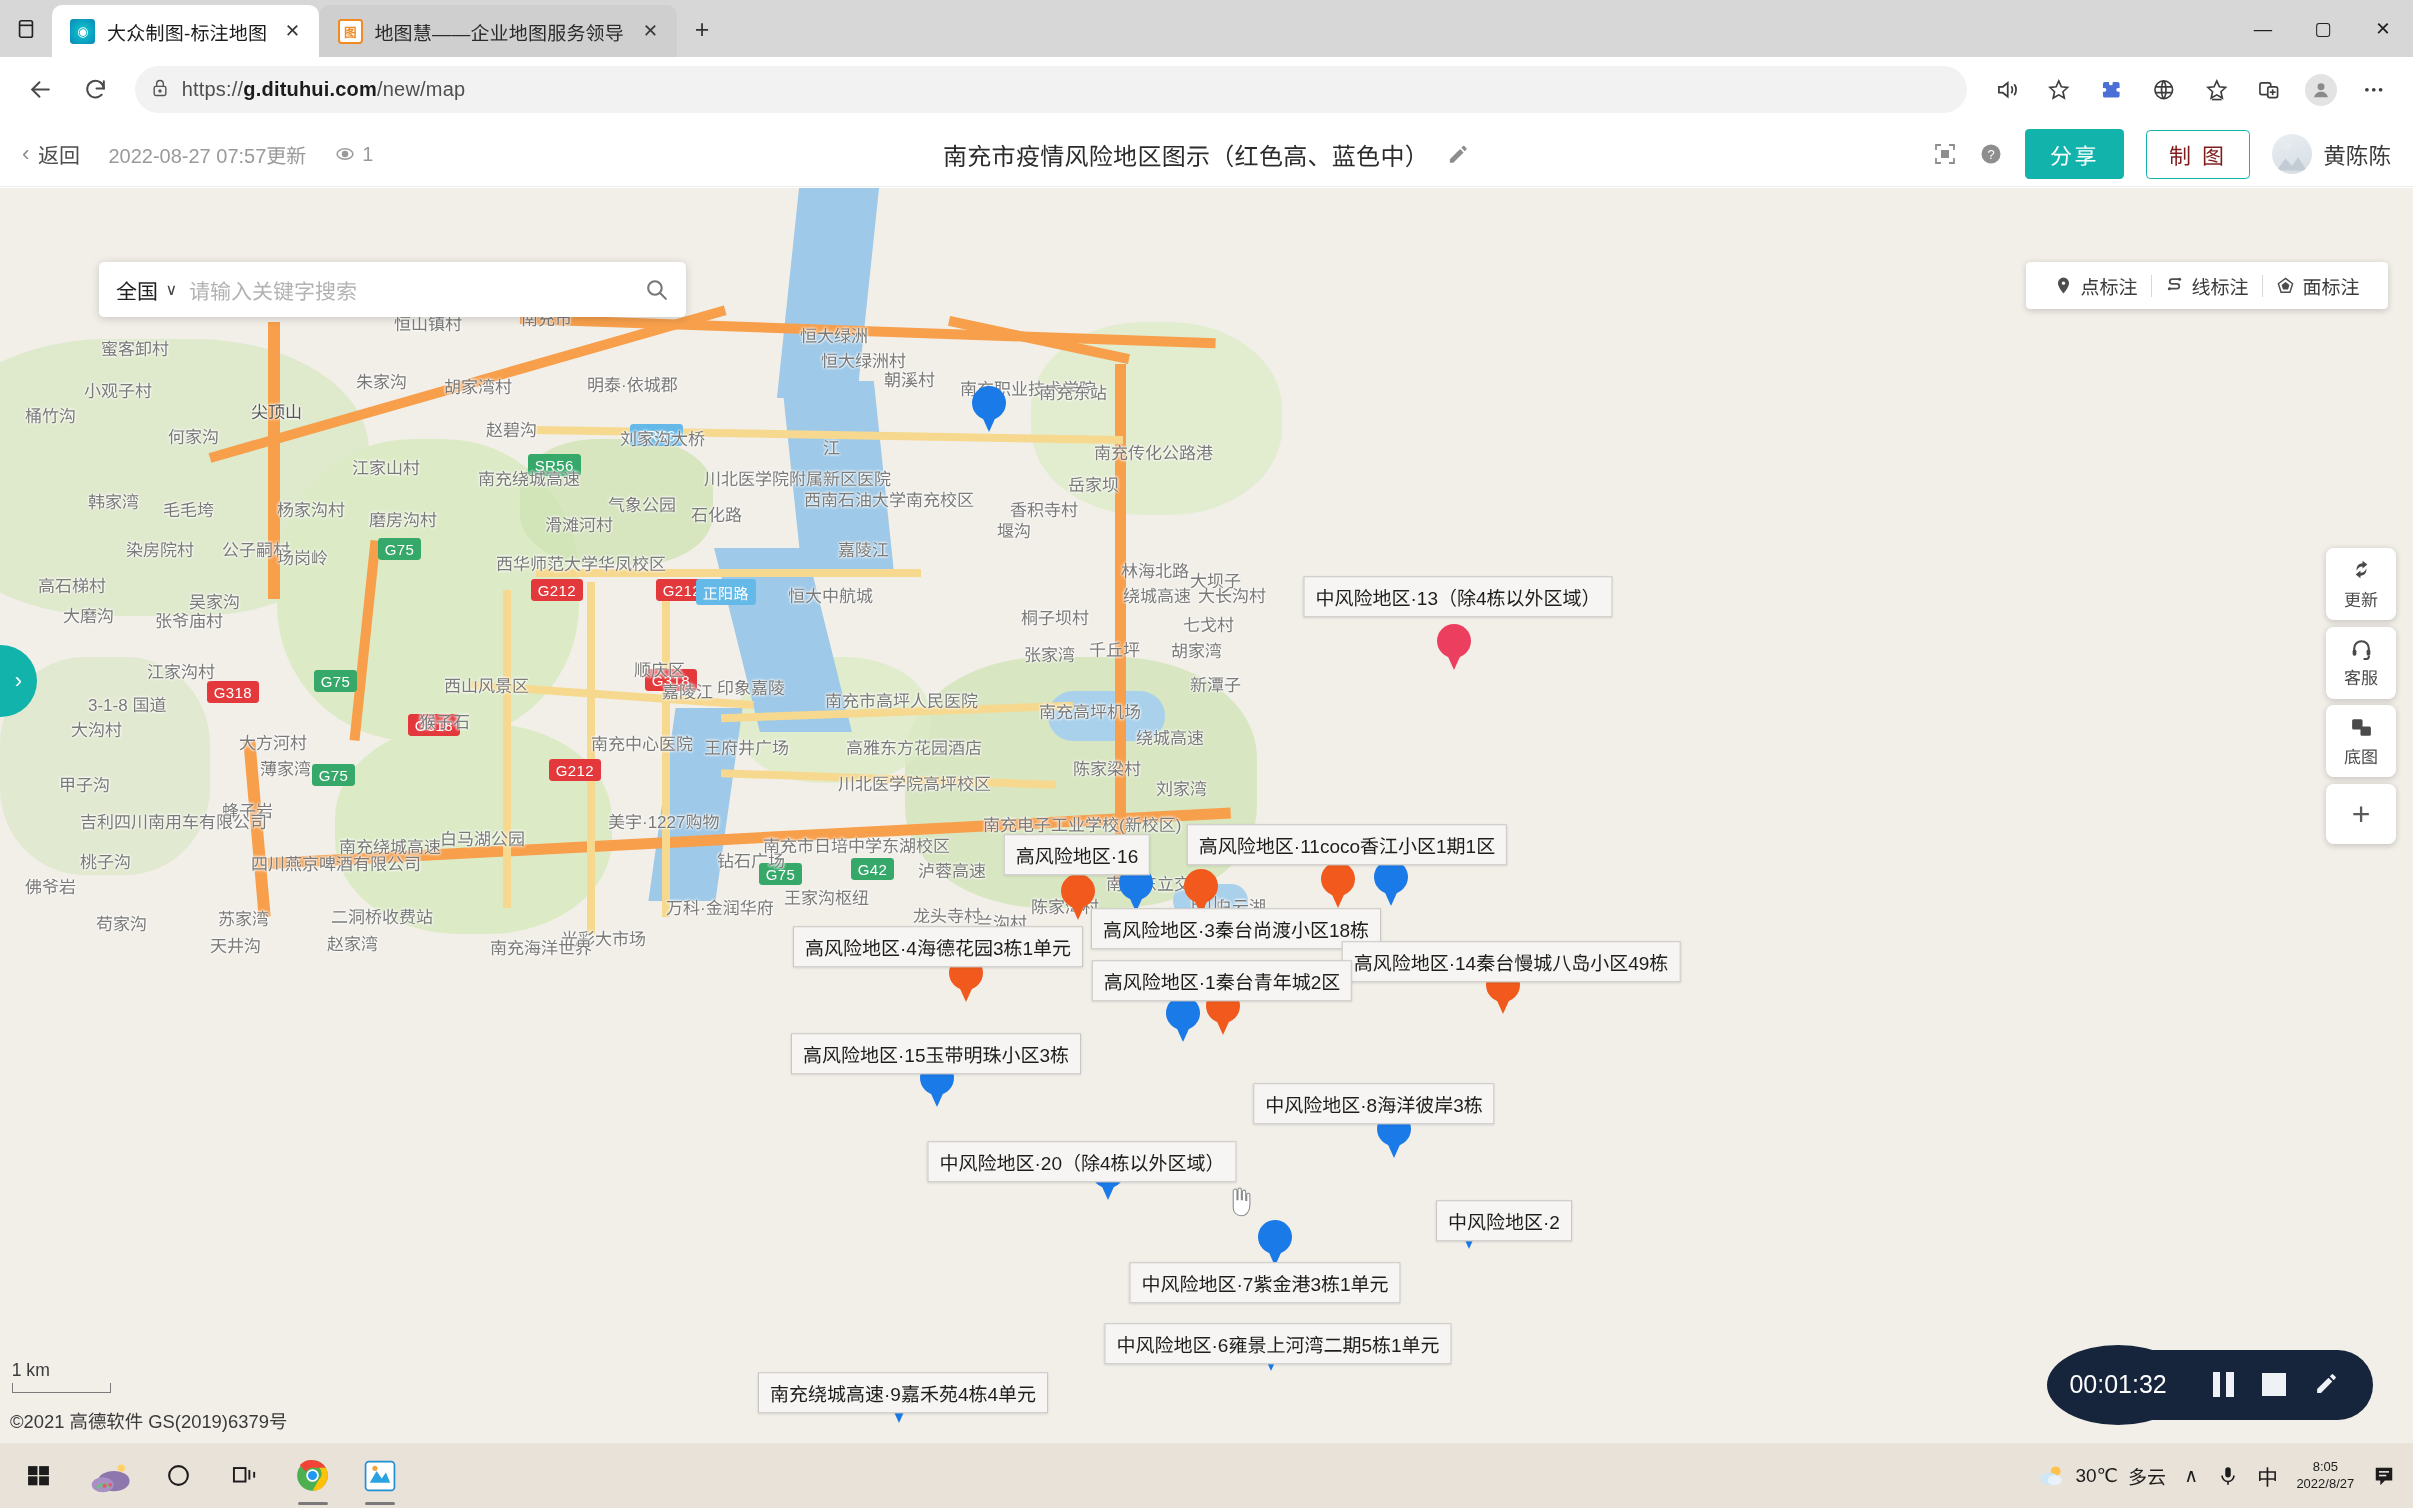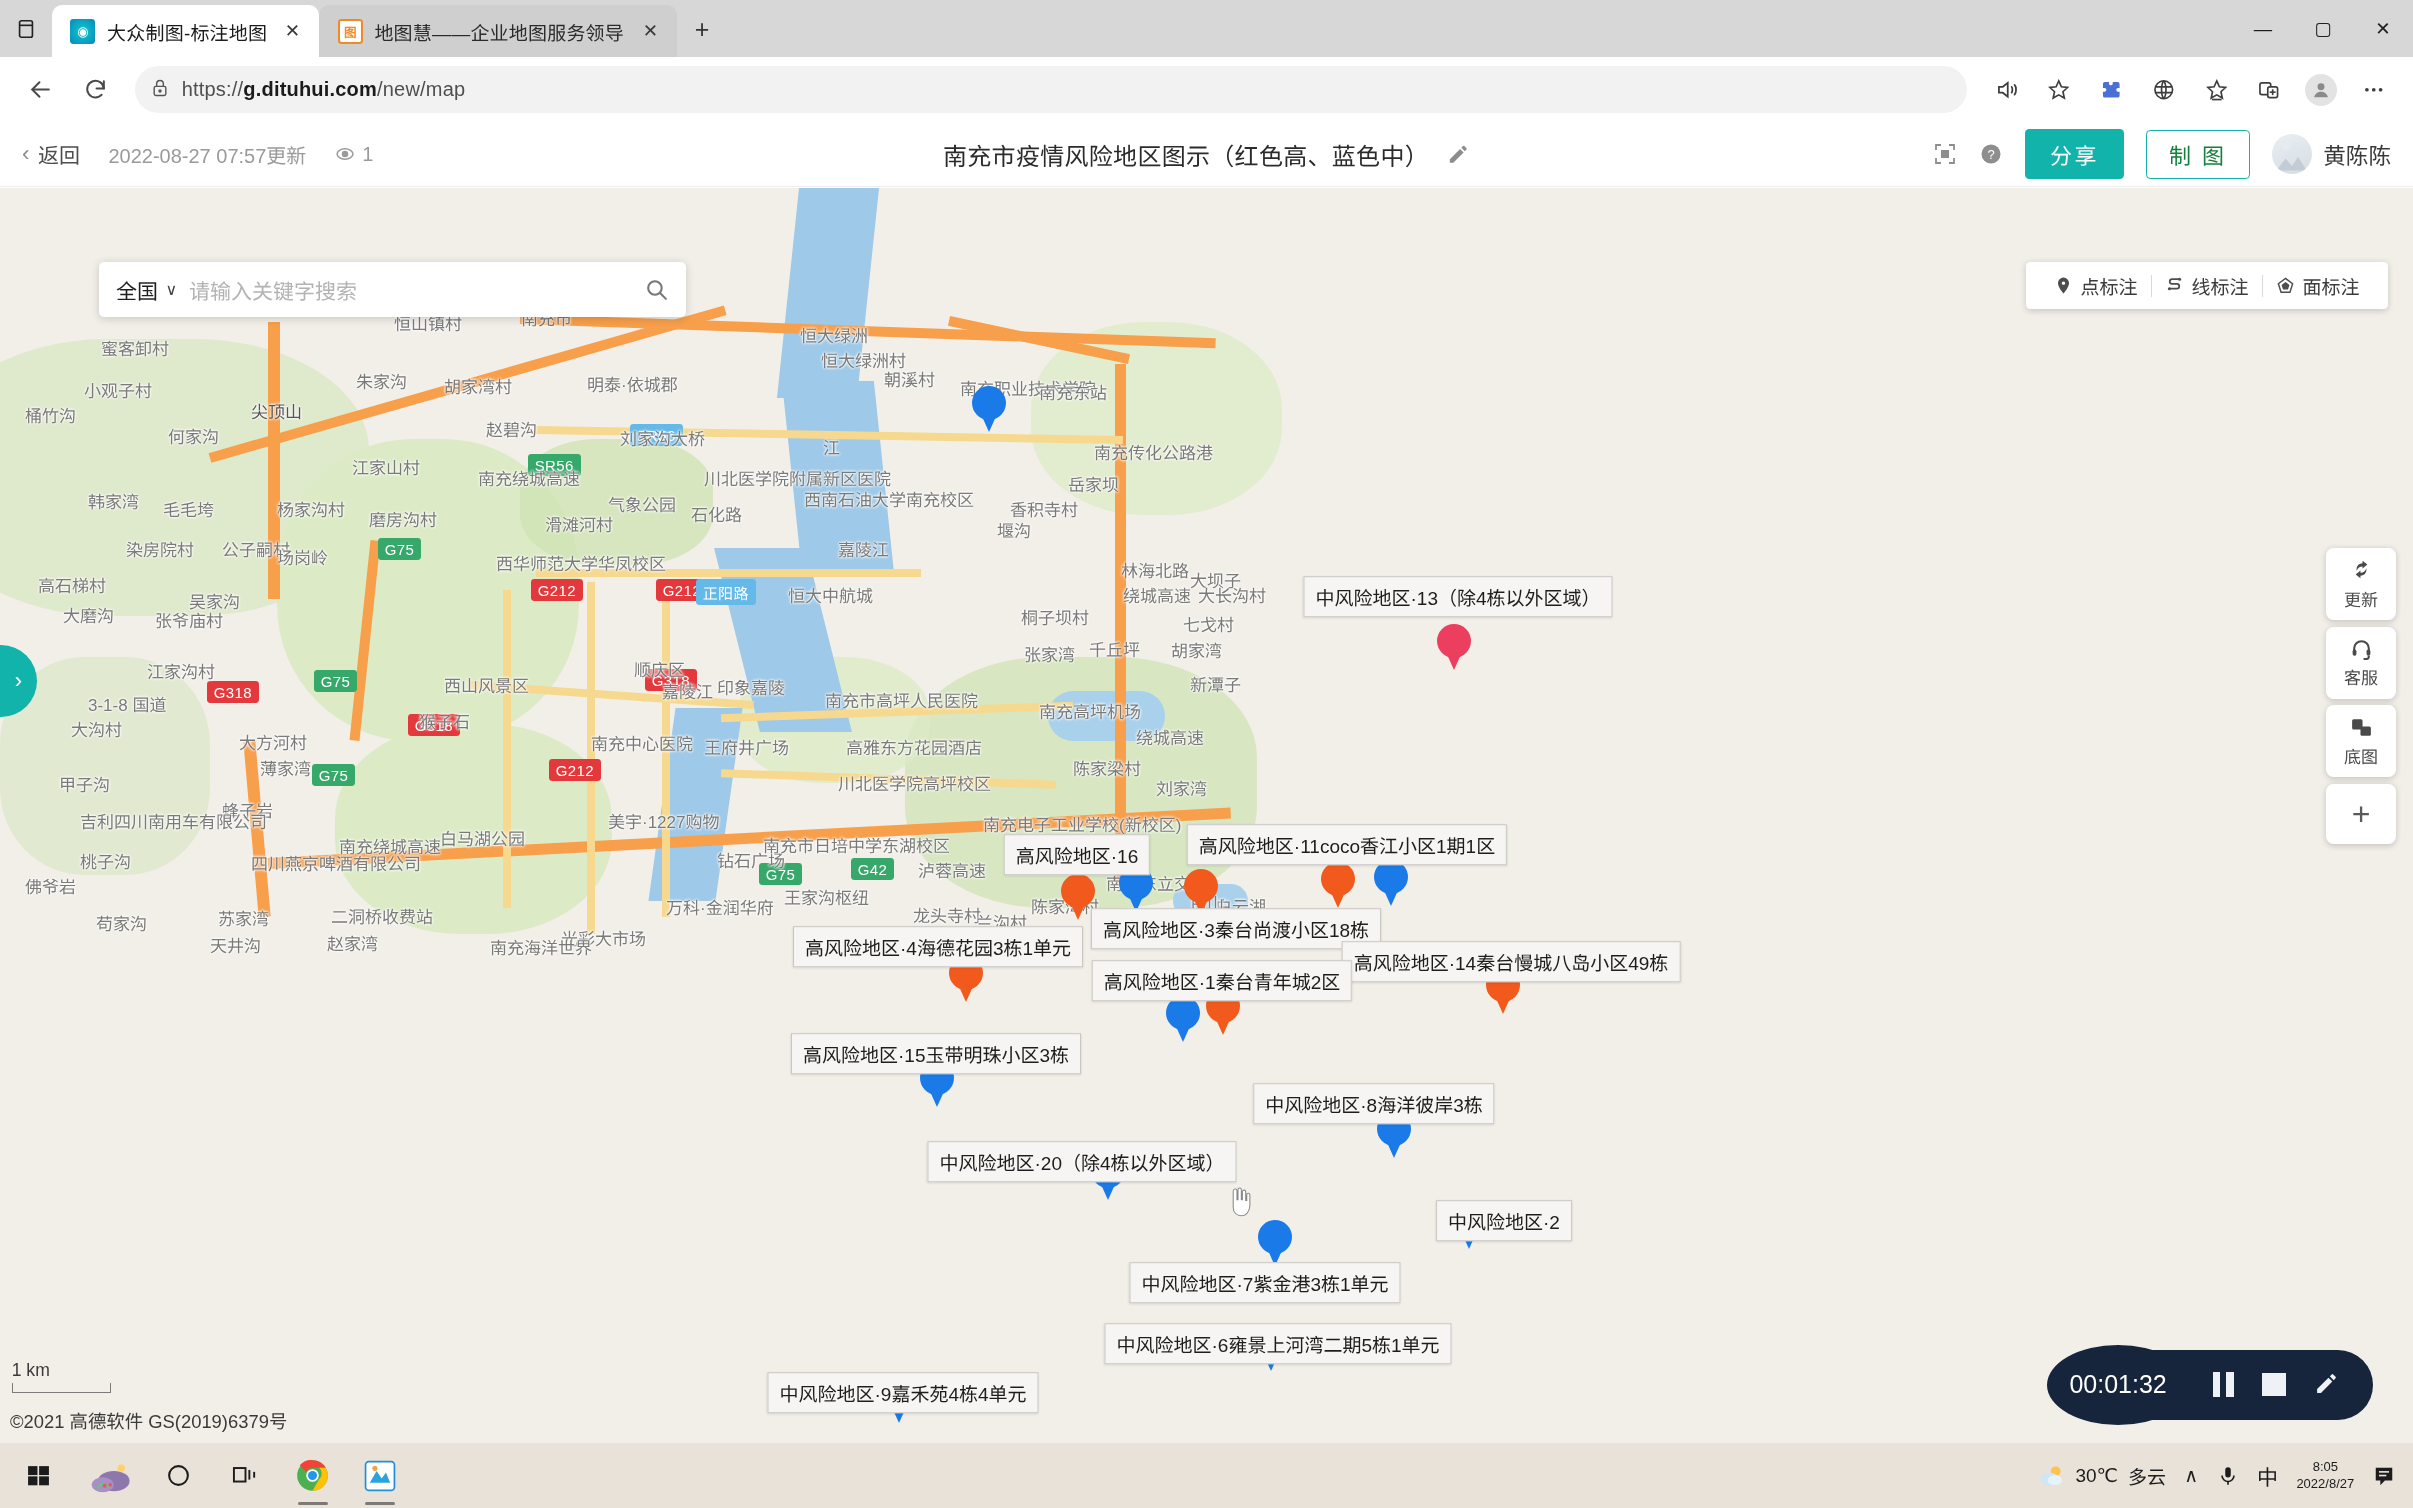--- a/index.html
+++ b/index.html
@@ -88,21 +88,21 @@
   .pencil-btn { pointer-events: auto; color: #8d8d8d; display:flex; }
   .pencil-btn svg { width: 22.6px; height: 22.6px; }
   .header-right { margin-left: auto; display: flex; align-items: center; gap: 22px; }
   .hr-icon { color: #8e8e8e; display: flex; }
   .hr-icon svg { width: 24px; height: 24px; }
   .btn-share {
     background: #12b3ab; color: #fff; font-size: 22px; border-radius: 4.2px;
     padding: 9.2px 25px; letter-spacing: 2.5px;
   }
   .btn-make {
-    border: 1.7px solid #12b3ab; color: #15803d; font-size: 22px; border-radius: 4.2px;
+    border: 1.7px solid #12b3ab; color: #7f1d1d; font-size: 22px; border-radius: 4.2px;
     padding: 7.5px 22px; letter-spacing: 2.5px; background: #fff;
   }
   .user-wrap { display: flex; align-items: center; gap: 11.7px; }
   .user-avatar { width: 40px; height: 40px; border-radius: 50%;
      background: linear-gradient(160deg,#e9eef2 0%,#d5dde4 100%); position: relative; overflow: hidden; }
   .user-avatar::after { content:""; position:absolute; left:5px; bottom:3.4px; width:30px; height:15px;
      background:#c3ccd4; clip-path: polygon(0 100%, 30% 20%, 52% 70%, 72% 10%, 100% 100%); }
   .user-avatar::before { content:""; position:absolute; left:10px; top:6.7px; width:9.2px; height:9.2px;
      border-radius:50%; background:#e5ebef; }
   .user-name { font-size: 22.6px; color: #3a3a3a; }
@@ -624,21 +624,21 @@
           <div class="maplabel" style="left: 938px; top: 779px;">高风险地区·4海德花园3栋1单元</div>
           <div class="maplabel" style="left: 1236px; top: 761px;">高风险地区·3秦台尚渡小区18栋</div>
           <div class="maplabel" style="left: 1511px; top: 794px;">高风险地区·14秦台慢城八岛小区49栋</div>
           <div class="maplabel" style="left: 1222px; top: 813px;">高风险地区·1秦台青年城2区</div>
           <div class="maplabel" style="left: 936px; top: 886px;">高风险地区·15玉带明珠小区3栋</div>
           <div class="maplabel" style="left: 1374px; top: 936px;">中风险地区·8海洋彼岸3栋</div>
           <div class="maplabel" style="left: 1082px; top: 994px;">中风险地区·20（除4栋以外区域）</div>
           <div class="maplabel" style="left: 1504px; top: 1053px;">中风险地区·2</div>
           <div class="maplabel" style="left: 1265px; top: 1115px;">中风险地区·7紫金港3栋1单元</div>
           <div class="maplabel" style="left: 1278px; top: 1176px;">中风险地区·6雍景上河湾二期5栋1单元</div>
-          <div class="maplabel" style="left: 903px; top: 1225px;">中风险地区·9嘉禾苑4栋4单元</div>
+          <div class="maplabel" style="left: 903px; top: 1225px;">南充绕城高速·9嘉禾苑4栋4单元</div>
         </div>
 
       <div class="cursor" style="left:1228px; top:999px;">
         <svg viewBox="0 0 24 30" fill="#ffffff" stroke="#888" stroke-width="1">
           <path d="M7 2c1 0 1.6.8 1.6 1.7v8.6h1V2.6c0-1 .7-1.7 1.6-1.7s1.6.8 1.6 1.7v9.7h1V4.7c0-1 .7-1.7 1.6-1.7s1.6.8 1.6 1.7v8.2h1V7.6c0-1 .7-1.6 1.5-1.6s1.5.7 1.5 1.6v10c0 5.6-3.3 10-8.3 10-4.3 0-7.7-3.1-7.7-8V3.7C5.4 2.8 6 2 7 2z"></path>
         </svg>
       </div>
 
       <div class="mapsearch">
         <div class="region-sel">

